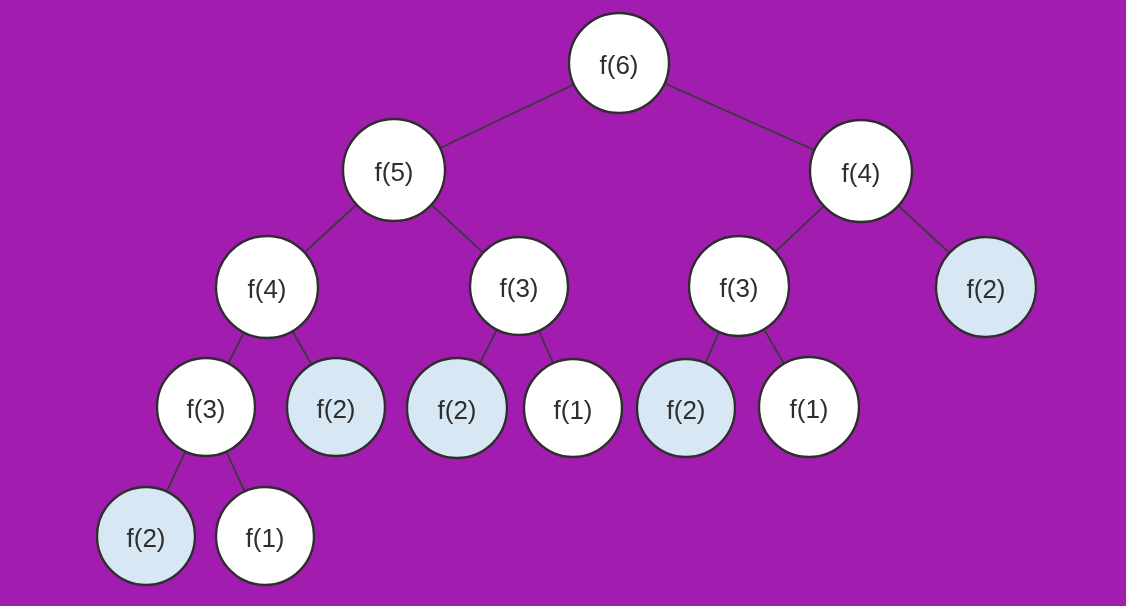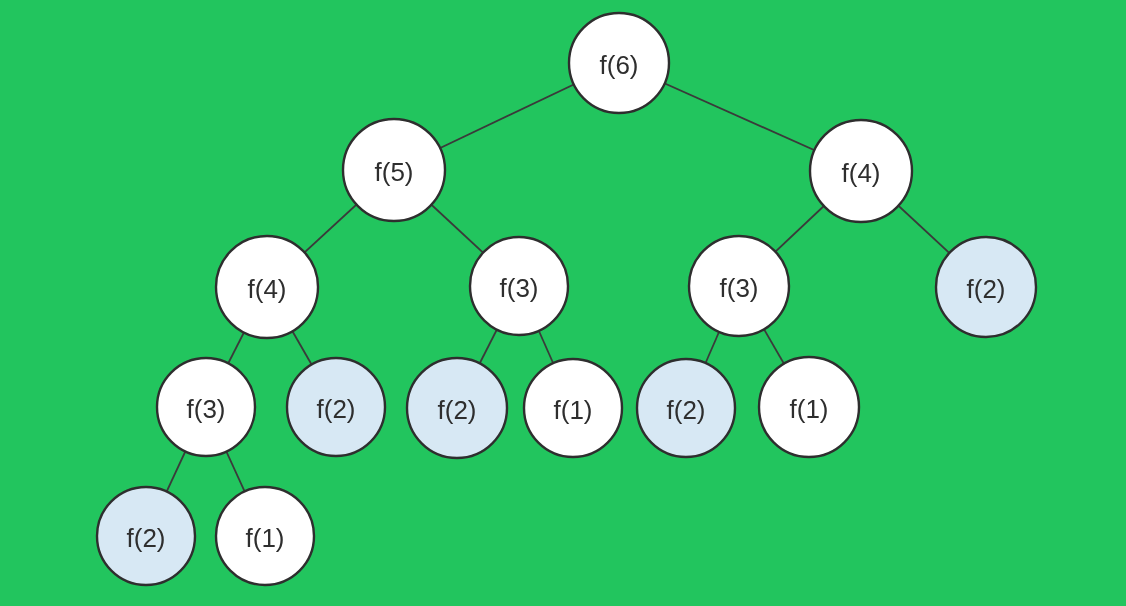--- a/index.html
+++ b/index.html
@@ -4,21 +4,21 @@
 <style>
   html, body {
     margin: 0;
     padding: 0;
     background: #ffffff;
   }
   .canvas {
     position: relative;
     width: 1126px;
     height: 606px;
-    background: #22c55e;
+    background: #a21caf;
     overflow: hidden;
     font-family: "Liberation Sans", sans-serif;
   }
   svg text {
     font-family: "Liberation Sans", "DejaVu Sans", sans-serif;
     font-size: 26px;
     fill: #2e2e2e;
   }
 </style>
 </head>

